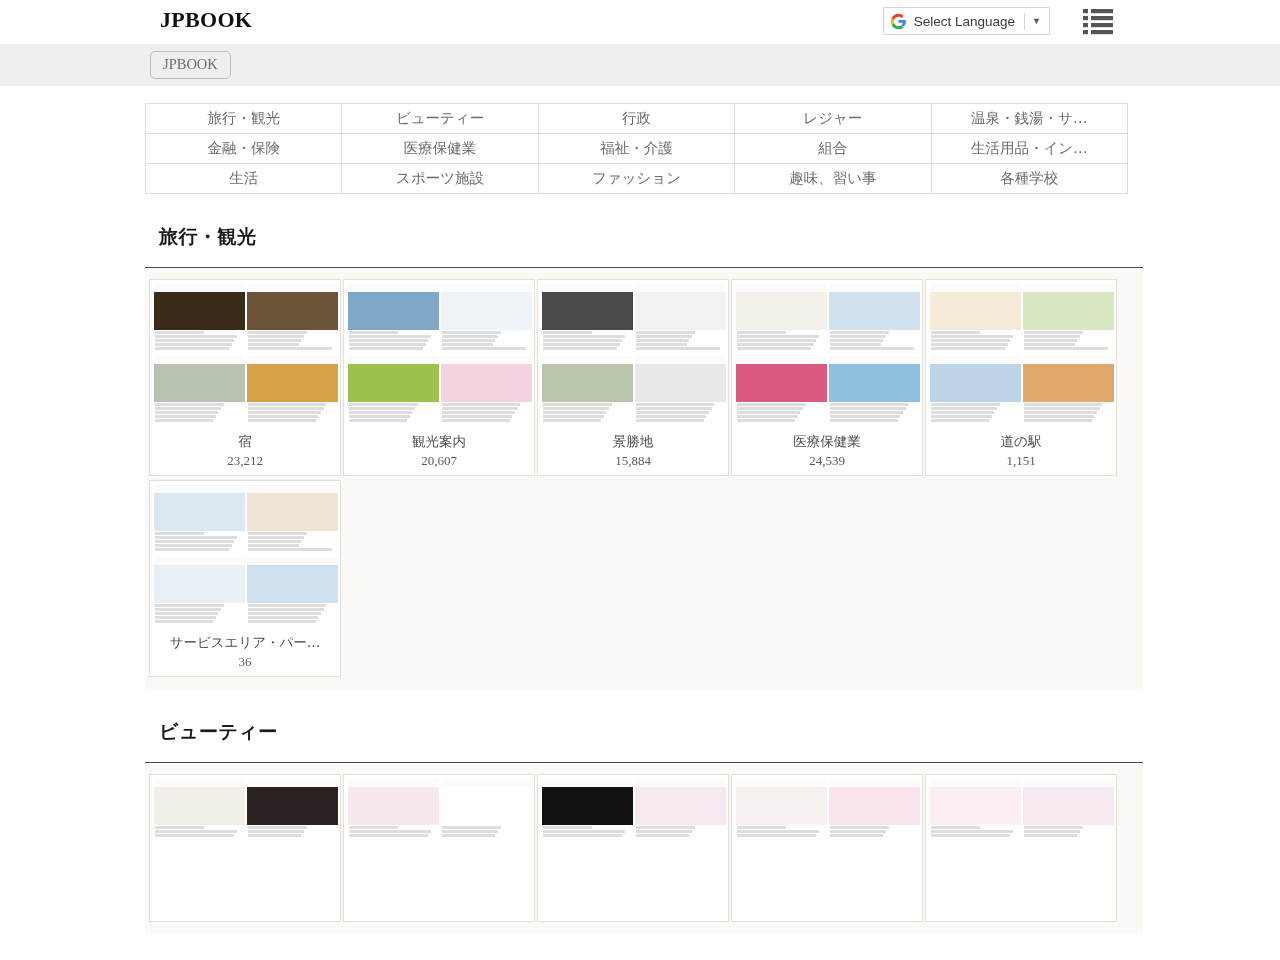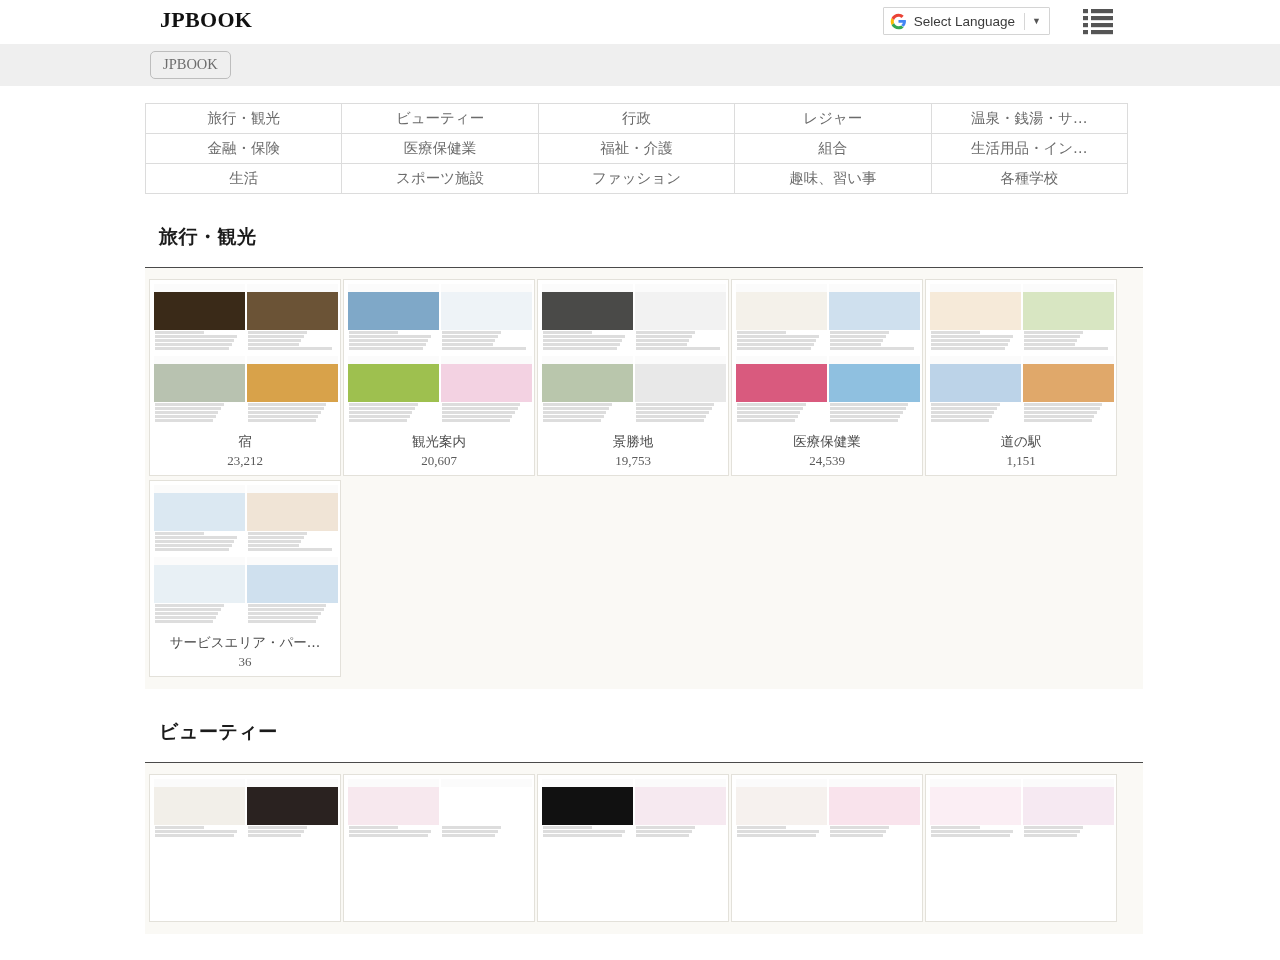--- a/index.html
+++ b/index.html
@@ -415,21 +415,21 @@
                       <i style="width: 88%;"></i>
                       <i style="width: 85%;"></i>
                       <i style="width: 82%;"></i>
                       <i style="width: 79%;"></i>
                       <i style="width: 76%;"></i>
                     </div>
                   </div>
                 </div>
               </div>
               <div class="card-label">景勝地</div>
-              <div class="card-count">19,753</div>
+              <div class="card-count">15,884</div>
             </div>
             <div class="card">
               <div class="thumb">
                 <div class="cell">
                   <div class="web">
                     <div class="bar" style="background: rgb(251, 251, 251);"></div>
                     <div class="hero" style="background: rgb(244, 241, 234);"></div>
                     <div class="rows" style="background: rgb(255, 255, 255);">
                       <i style="width: 55%;"></i>
                       <i style="width: 92%;"></i>

